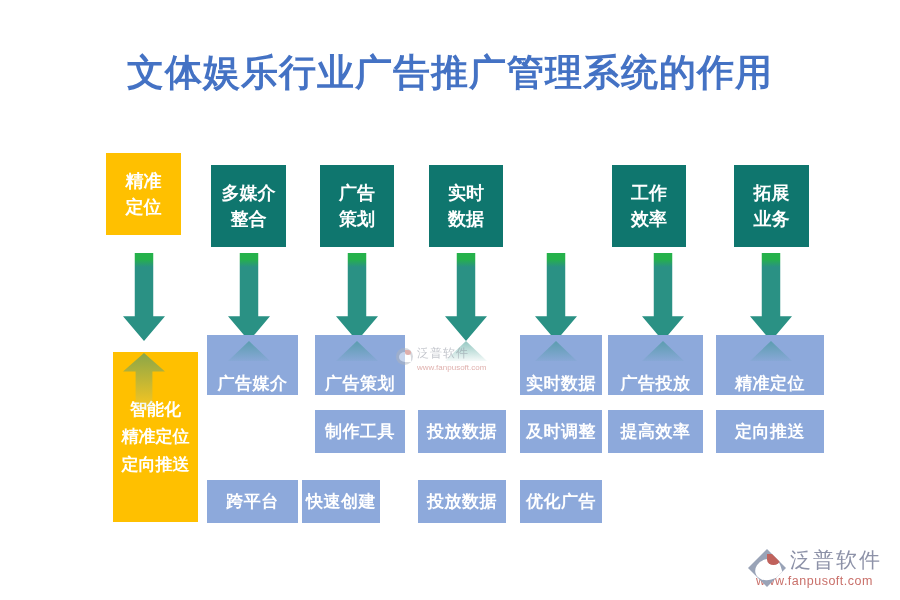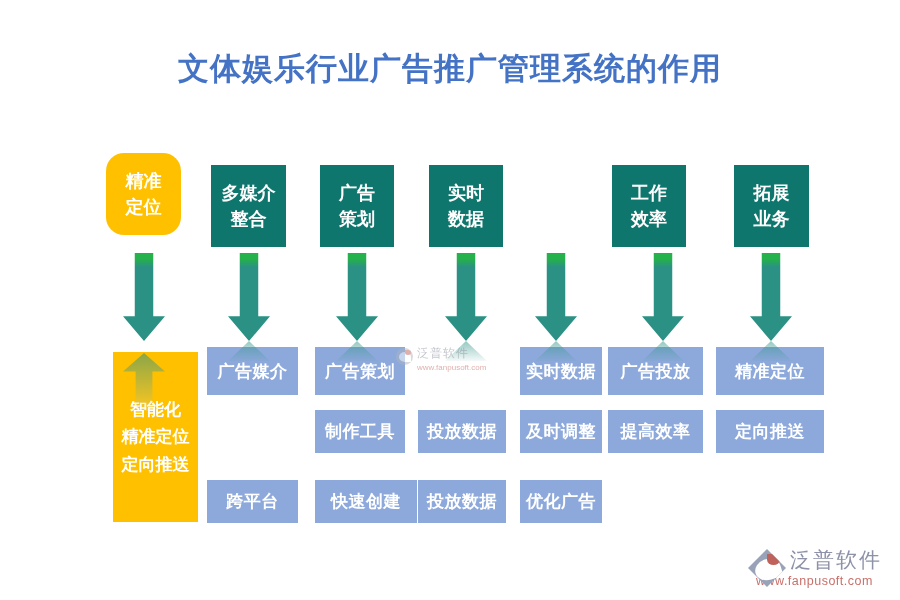--- a/index.html
+++ b/index.html
@@ -1,44 +1,44 @@
 <!DOCTYPE html>
 <html><head>
 <meta charset="utf-8">
 <style>
   html,body{margin:0;padding:0;background:#fff;}
   .stage{position:relative;width:900px;height:600px;background:#ffffff;overflow:hidden;
          font-family:"Liberation Sans",sans-serif;}
   .title{position:absolute;top:48px;left:0;width:100%;text-align:center;
-         font-size:31px;font-weight:bold;color:#4472C4;letter-spacing:1px;}
+         font-size:37px;font-weight:bold;color:#4472C4;letter-spacing:1px;}
   
   .hdr{position:absolute;top:153px;height:82px;display:flex;flex-direction:column;
        align-items:center;justify-content:center;color:#fff;font-weight:bold;
        font-size:18px;line-height:1.45;text-align:center;}
   .hdr.green{background:#0f766e;margin-top:12px;}
-  .hdr.orange{background:#FFC000;border-radius:18px;}
+  .hdr.orange{background:#FFC000;}
   .hdr span{display:block;}
   
   .arrow{position:absolute;top:253px;width:42px;height:88px;
          background:linear-gradient(180deg,#25B14B 0%,#25B14B 7%,#2A9184 16%,#2A9184 100%);
          clip-path:polygon(28% 0,72% 0,72% 72%,100% 72%,50% 100%,0 72%,28% 72%);
          filter:drop-shadow(0 0 1.5px rgba(170,225,185,.95));}
   .refl{position:absolute;top:341px;width:42px;height:20px;z-index:3;
         clip-path:polygon(50% 0,100% 100%,0 100%);
         background:linear-gradient(180deg,rgba(42,145,132,.5),rgba(42,145,132,.05));}
   .panel-refl{position:absolute;left:123px;top:353px;width:42px;height:58px;z-index:2;
         clip-path:polygon(50% 0,100% 32%,70% 32%,70% 100%,30% 100%,30% 32%,0 32%);
         background:linear-gradient(180deg,rgba(42,145,132,.55),rgba(248,252,250,.12));}
   
   .panel{position:absolute;left:113px;top:352px;width:85px;height:170px;background:#FFC000;
          color:#fff;font-weight:bold;font-size:17px;line-height:1.6;display:flex;
          flex-direction:column;align-items:center;justify-content:center;text-align:center;z-index:1;}
   .item{position:absolute;background:#8DA9DB;color:#fff;font-weight:bold;font-size:17px;
         display:flex;align-items:center;justify-content:center;z-index:1;letter-spacing:.5px;}
-  .r1{top:347px;height:48px;}
+  .r1{top:335px;height:60px;align-items:flex-end;}
   .r2{top:410px;height:43px;}
   .r3{top:480px;height:43px;}
   
   .wm{position:absolute;left:396px;top:345px;z-index:4;opacity:.5;display:flex;align-items:flex-start;}
   .wm-icon{width:17px;height:17px;border-radius:50%;background:#AEB4BE;position:relative;overflow:hidden;margin-top:3px;}
   .wm-icon i{position:absolute;left:3px;top:4px;width:12px;height:10px;background:#fff;border-radius:50% 50% 0 50%;display:block;}
   .wm-icon em{position:absolute;right:2px;top:2px;width:6px;height:5px;background:#C0625C;border-radius:0 50% 50% 50%;display:block;}
   .wm-txt{margin-left:4px;}
   .wm-name{font-size:12px;color:#8A8F9C;letter-spacing:1px;}
   .wm-url{font-size:8px;color:#C0625C;margin-top:1px;}
@@ -90,21 +90,21 @@
     <span>策划</span>
   </div>
   <div class="arrow" style="left:336px"></div>
   <div class="refl" style="left:336px"></div>
   <div class="item r1" style="left:315px;width:90px">
       <span>广告策划</span>
     </div>
   <div class="item r2" style="left:315px;width:90px">
       <span>制作工具</span>
     </div>
-  <div class="item r3" style="left:315px;width:102px">
+  <div class="item r3" style="left:302px;width:78px">
       <span>快速创建</span>
     </div>
 
   <div class="hdr green" style="left:429px;width:74px">
     <span>实时</span>
     <span>数据</span>
   </div>
   <div class="arrow" style="left:445px"></div>
   <div class="refl" style="left:445px"></div>
   <div class="item r2" style="left:418px;width:88px">

